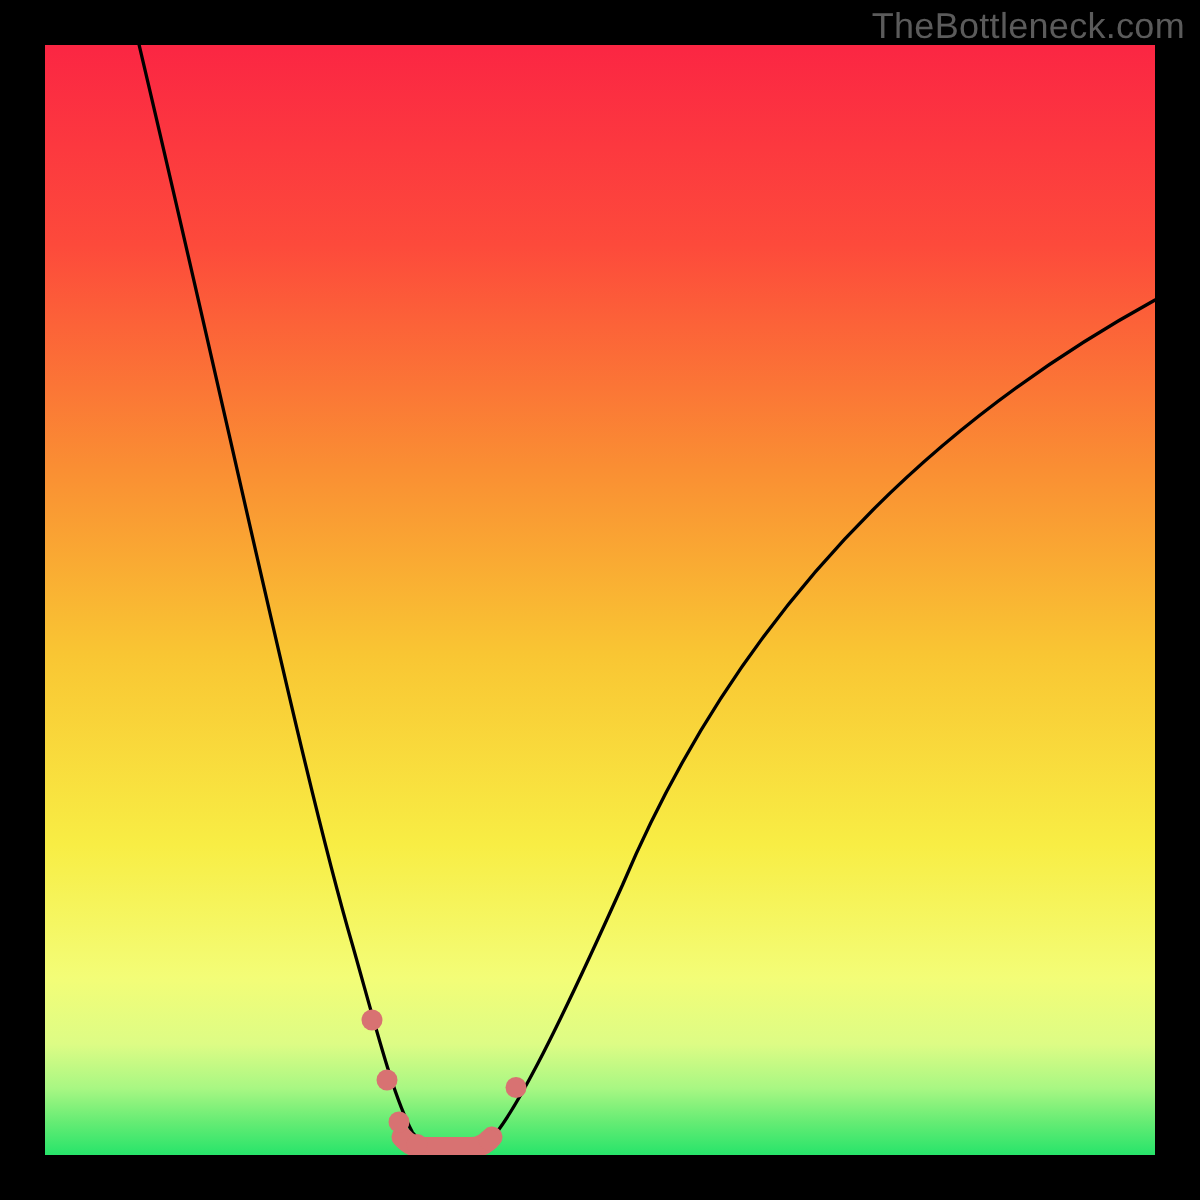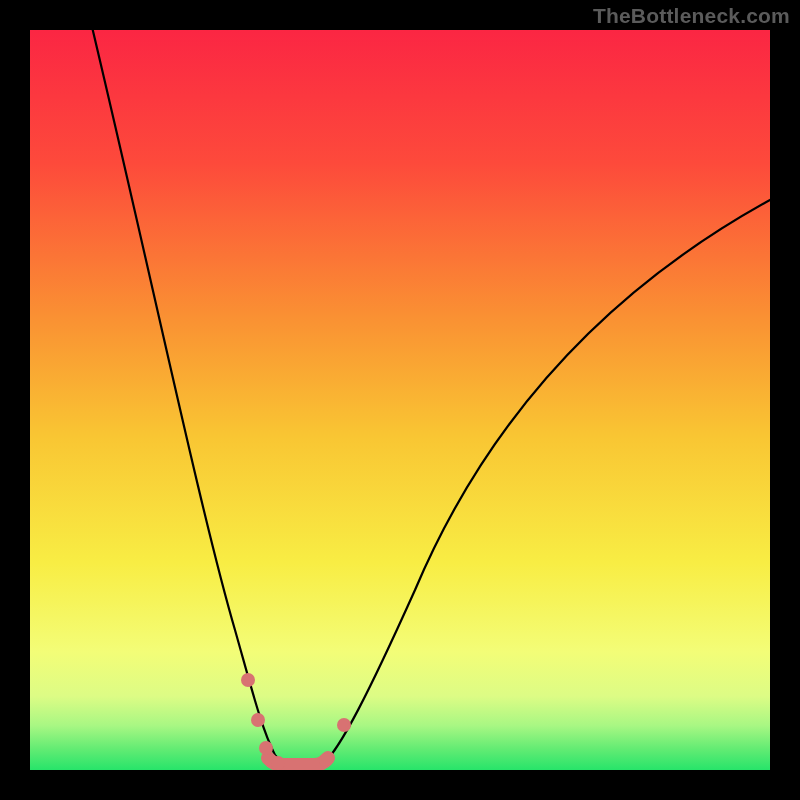--- a/index.html
+++ b/index.html
@@ -15,22 +15,22 @@
     position: absolute;
     left: 0; top: 0;
     width: 800px; height: 800px;
     background: #000;
   }
   .watermark {
     position: absolute;
     top: 4px;
     right: 10px;
     color: #5b5b5b;
-    font-size: 21px;
-    font-weight: 700;
+    font-size: 24px;
+    font-weight: 400;
     letter-spacing: 0.2px;
     user-select: none;
   }
   svg.plot {
     position: absolute;
     left: 30px;
     top: 30px;
     width: 740px;
     height: 740px;
   }

